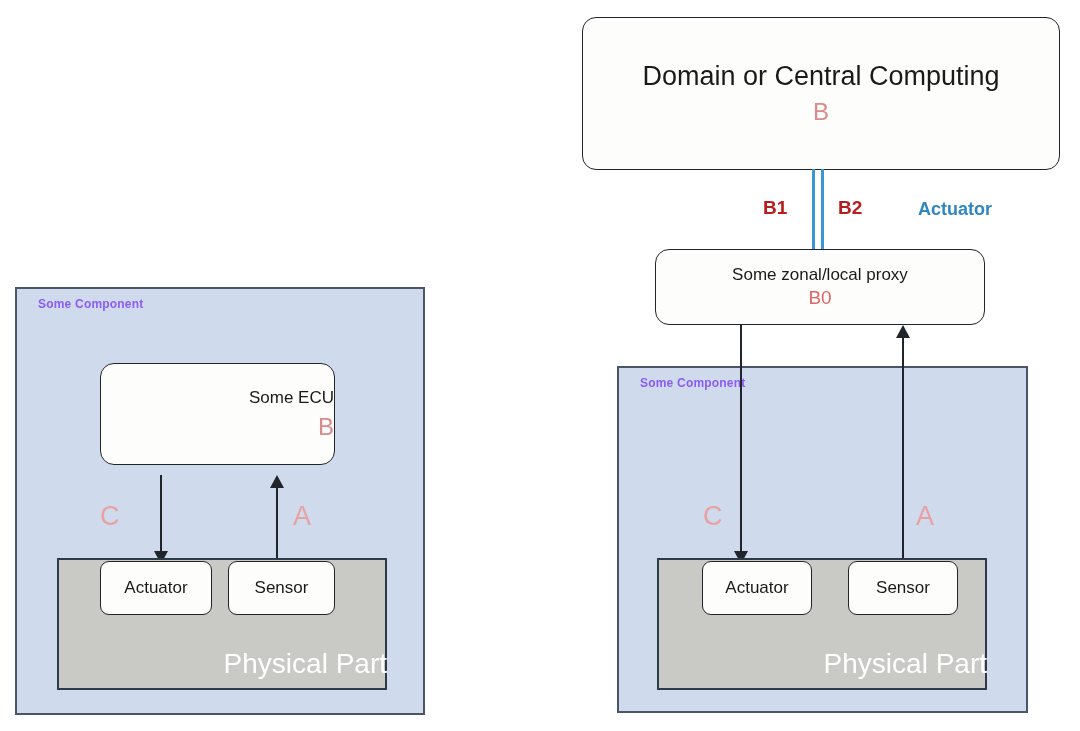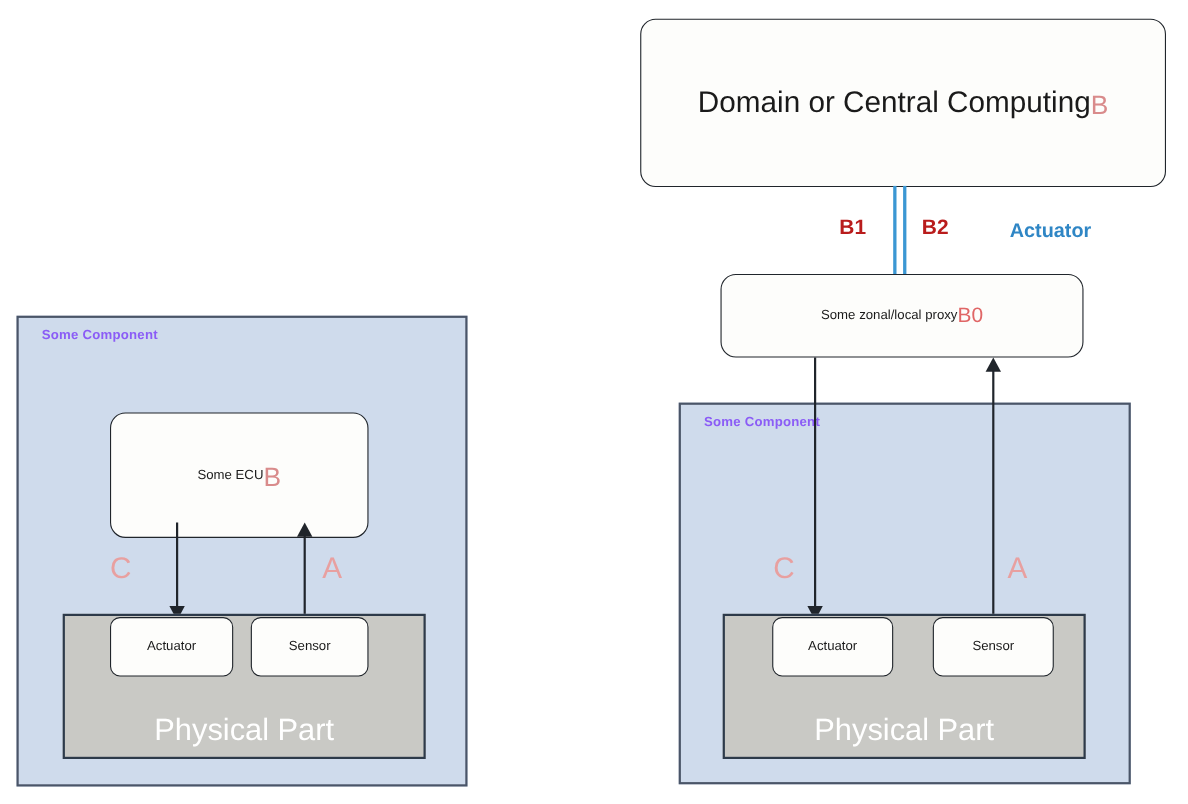--- a/index.html
+++ b/index.html
@@ -37,39 +37,39 @@
     position: absolute;
     background: #c9c9c5;
     border: 2px solid #2d3a4a;
     box-sizing: border-box;
   }
   .physical-label {
     position: absolute;
     color: #ffffff;
     font-size: 28px;
     white-space: nowrap;
-    text-align: center;
+    text-align: right;
   }
   .node-box {
     position: absolute;
     background: #fdfdfb;
     border: 1.6px solid #20252b;
     border-radius: 14px;
     box-sizing: border-box;
     display: flex;
-    flex-direction: row;
+    flex-direction: column;
     align-items: center;
     justify-content: center;
   }
   .node-box.small {
     border-radius: 9px;
   }
   .node-title {
     color: #1a1a1a;
-    font-size: 12px;
+    font-size: 17px;
     line-height: 1.15;
     white-space: nowrap;
   }
   .node-title.big {
     font-size: 27px;
   }
   .node-sub {
     color: #d98b8b;
     font-size: 24px;
     line-height: 1.1;
@@ -132,21 +132,21 @@
 </style>
 </head>
 <body>
 
 <div id="canvas">
 
   <div class="component-box" style="left:15px; top:287px; width:410px; height:428px;"></div>
 
   <div class="component-label" style="left:38px; top:297px;">Some Component</div>
 
-  <div class="node-box" style="left:100px; top:375px; width:235px; height:114px;">
+  <div class="node-box" style="left:100px; top:363px; width:235px; height:102px;align-items:flex-end;">
     <div class="node-title">Some ECU</div>
     <div class="node-sub">B</div>
   </div>
 
   <div class="vline" style="left:160px; top:475px; height:78px;"></div>
   <div class="arrow-down" style="left:154px; top:551px;"></div>
   <div class="signal-label" style="left:100px; top:503px;">C</div>
 
   <div class="vline" style="left:276px; top:487px; height:73px;"></div>
   <div class="arrow-up" style="left:270px; top:475px;"></div>

